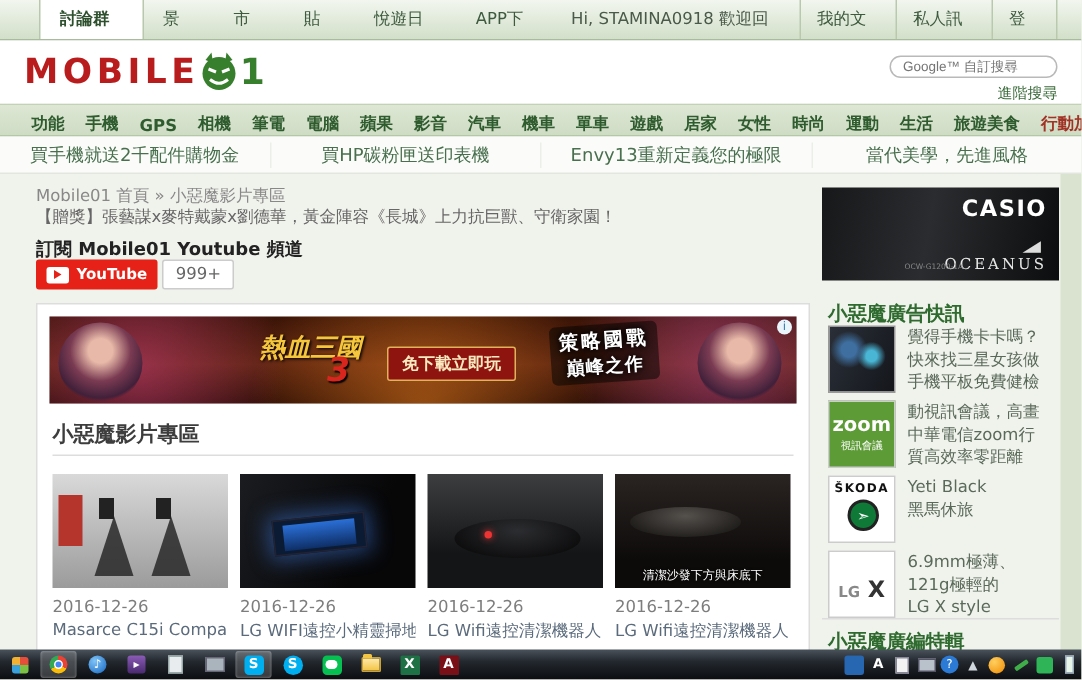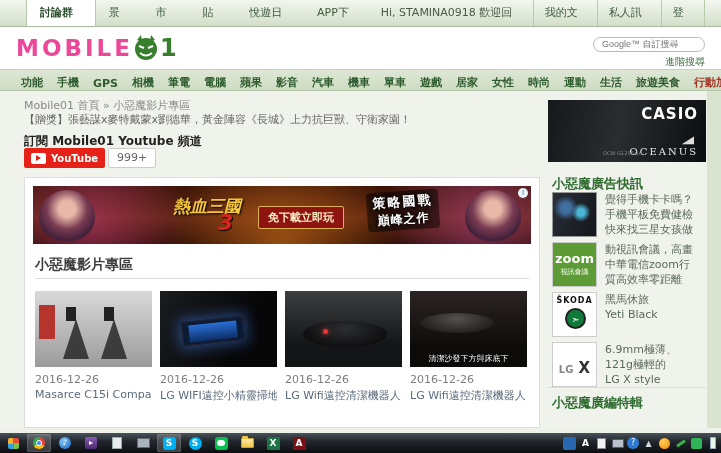--- a/index.html
+++ b/index.html
@@ -12,21 +12,21 @@
   .toptab.active { background:#fff; border-left:1px solid #b7c8ac; border-right:1px solid #b7c8ac; font-weight:bold; color:#2e4f2e; }
   .top-right { margin-left:auto; display:flex; align-items:stretch; }
   .top-user { line-height:26px; padding:0 10px; color:#4a5a4a; }
   .caret { font-size:8px; color:#667; }
   .top-link { line-height:26px; padding:0 11px; border-left:1px solid #b9c9ae; color:#3d5a3d; cursor:pointer; }
   .top-right .spacer-end { width:18px; border-left:1px solid #b9c9ae; }
 
   
   .header { height:42px; background:#fff; position:relative; }
   .logo { position:absolute; left:16px; top:7px; display:flex; align-items:center; cursor:pointer; }
-  .logo-text { font-size:23px; font-weight:bold; letter-spacing:3px; color:#ec4899; }
+  .logo-text { font-size:23px; font-weight:bold; letter-spacing:3px; color:#b91c1c; }
   .logo-one { font-size:24px; font-weight:bold; color:#377e2d; margin-left:1px; }
   .search-wrap { position:absolute; right:16px; top:5px; text-align:right; }
   .search-input { width:112px; height:15px; border:1px solid #b9b9b9; border-radius:8px; font-size:9px; padding:0 8px; color:#555; background:#fff; }
   .adv-search { display:block; margin-top:3px; font-size:10px; color:#3a6b3a; text-decoration:none; }
 
   
   .navbar { height:22px; background:linear-gradient(#dde7d4,#cfdcc4); border-top:1px solid #c3d2b6; border-bottom:1px solid #b4c7a7; display:flex; align-items:flex-end; padding-left:14px; }
   .nav-item { font-size:11px; font-weight:bold; color:#2f5c2f; padding:0 7px; cursor:pointer; white-space:nowrap; }
   .nav-item.hot { color:#a03326; }
 
@@ -213,20 +213,26 @@
     <span class="nav-item">遊戲</span>
     <span class="nav-item">居家</span>
     <span class="nav-item">女性</span>
     <span class="nav-item">時尚</span>
     <span class="nav-item">運動</span>
     <span class="nav-item">生活</span>
     <span class="nav-item">旅遊美食</span>
     <span class="nav-item hot">行動加值</span>
   </div>
 
+  <div class="promobar">
+    <div class="promo-item">買手機就送2千配件購物金</div>
+    <div class="promo-item">買HP碳粉匣送印表機</div>
+    <div class="promo-item">Envy13重新定義您的極限</div>
+    <div class="promo-item">當代美學，先進風格</div>
+  </div>
 
   <div class="content">
     <div class="right-strip"></div>
 
     <div class="breadcrumb">Mobile01 首頁 » 小惡魔影片專區</div>
     <div class="marquee">【贈獎】張藝謀x麥特戴蒙x劉德華，黃金陣容《長城》上力抗巨獸、守衛家園！</div>
     <div class="sub-label">訂閱 Mobile01 Youtube 頻道</div>
 
     <div class="yt-row">
       <div class="yt-btn">
@@ -301,22 +307,22 @@
         <span class="casio-sub">OCEANUS</span>
         <span class="casio-model">OCW-G1200-1A</span>
       </div>
 
       <div class="sb-heading h-quick">小惡魔廣告快訊</div>
 
       <div class="ad-row ad1">
         <div class="ad-thumb photo"></div>
         <div class="ad-text">
           <div>覺得手機卡卡嗎？</div>
+          <div>快來找三星女孩做</div>
           <div>手機平板免費健檢</div>
-          <div>快來找三星女孩做</div>
         </div>
       </div>
 
       <div class="ad-row ad2">
         <div class="ad-thumb zoomg">
           <span class="zoom-word">zoom</span>
           <span class="zoom-sub">視訊會議</span>
         </div>
         <div class="ad-text">
           <div>動視訊會議，高畫</div>
@@ -324,22 +330,22 @@
           <div>質高效率零距離</div>
         </div>
       </div>
 
       <div class="ad-row ad3">
         <div class="ad-thumb">
           <span class="skoda-word">ŠKODA</span>
           <span class="skoda-logo">➣</span>
         </div>
         <div class="ad-text">
+          <div>Yeti Black</div>
           <div>黑馬休旅</div>
-          <div>Yeti Black</div>
         </div>
       </div>
 
       <div class="ad-row ad4">
         <div class="ad-thumb">
           <div class="lg-line">
             <span class="lg-lg">LG</span>
             <span class="lg-x">X</span>
             <span class="lg-style">style</span>
           </div>

